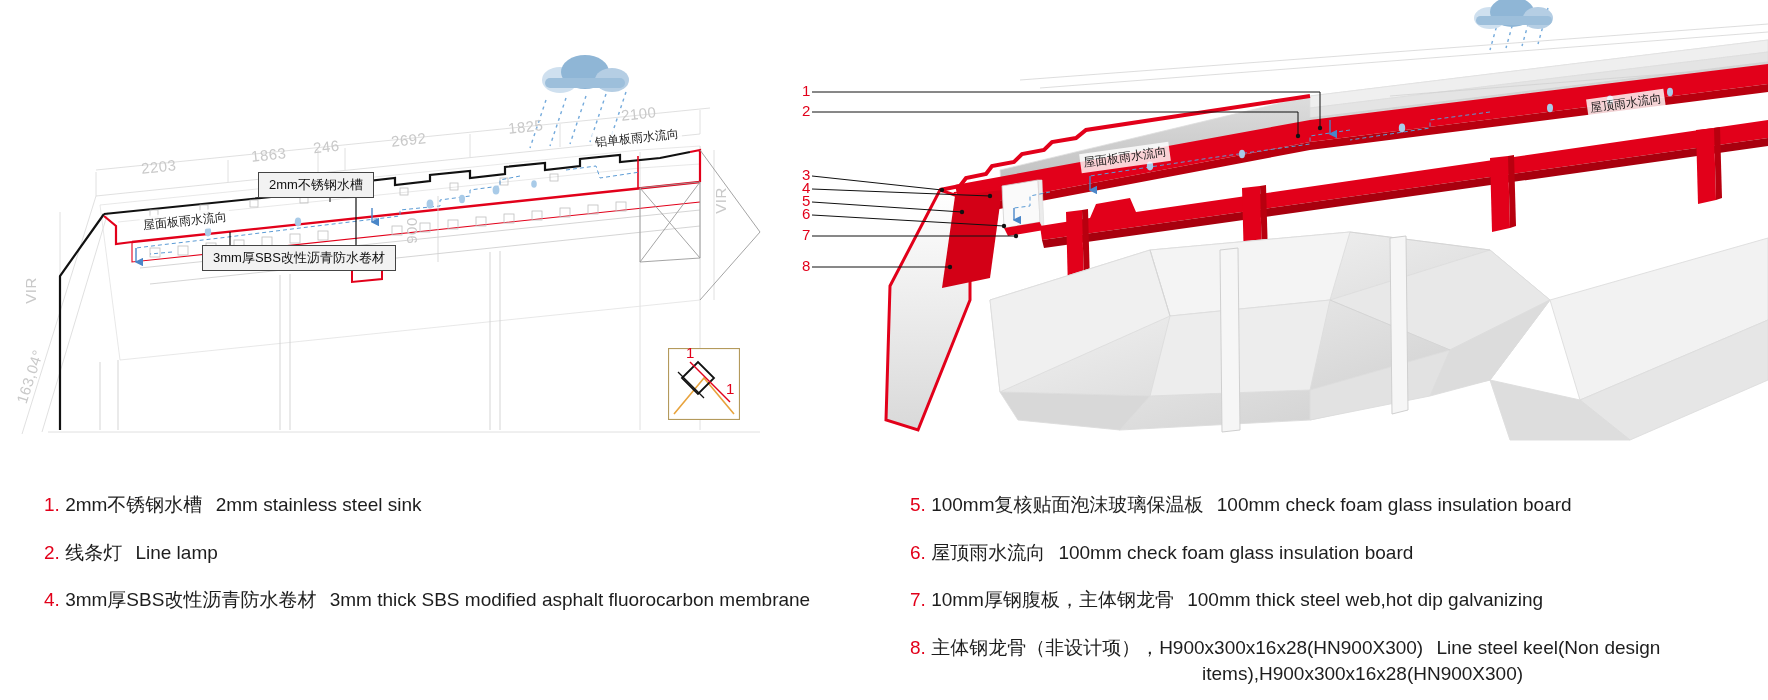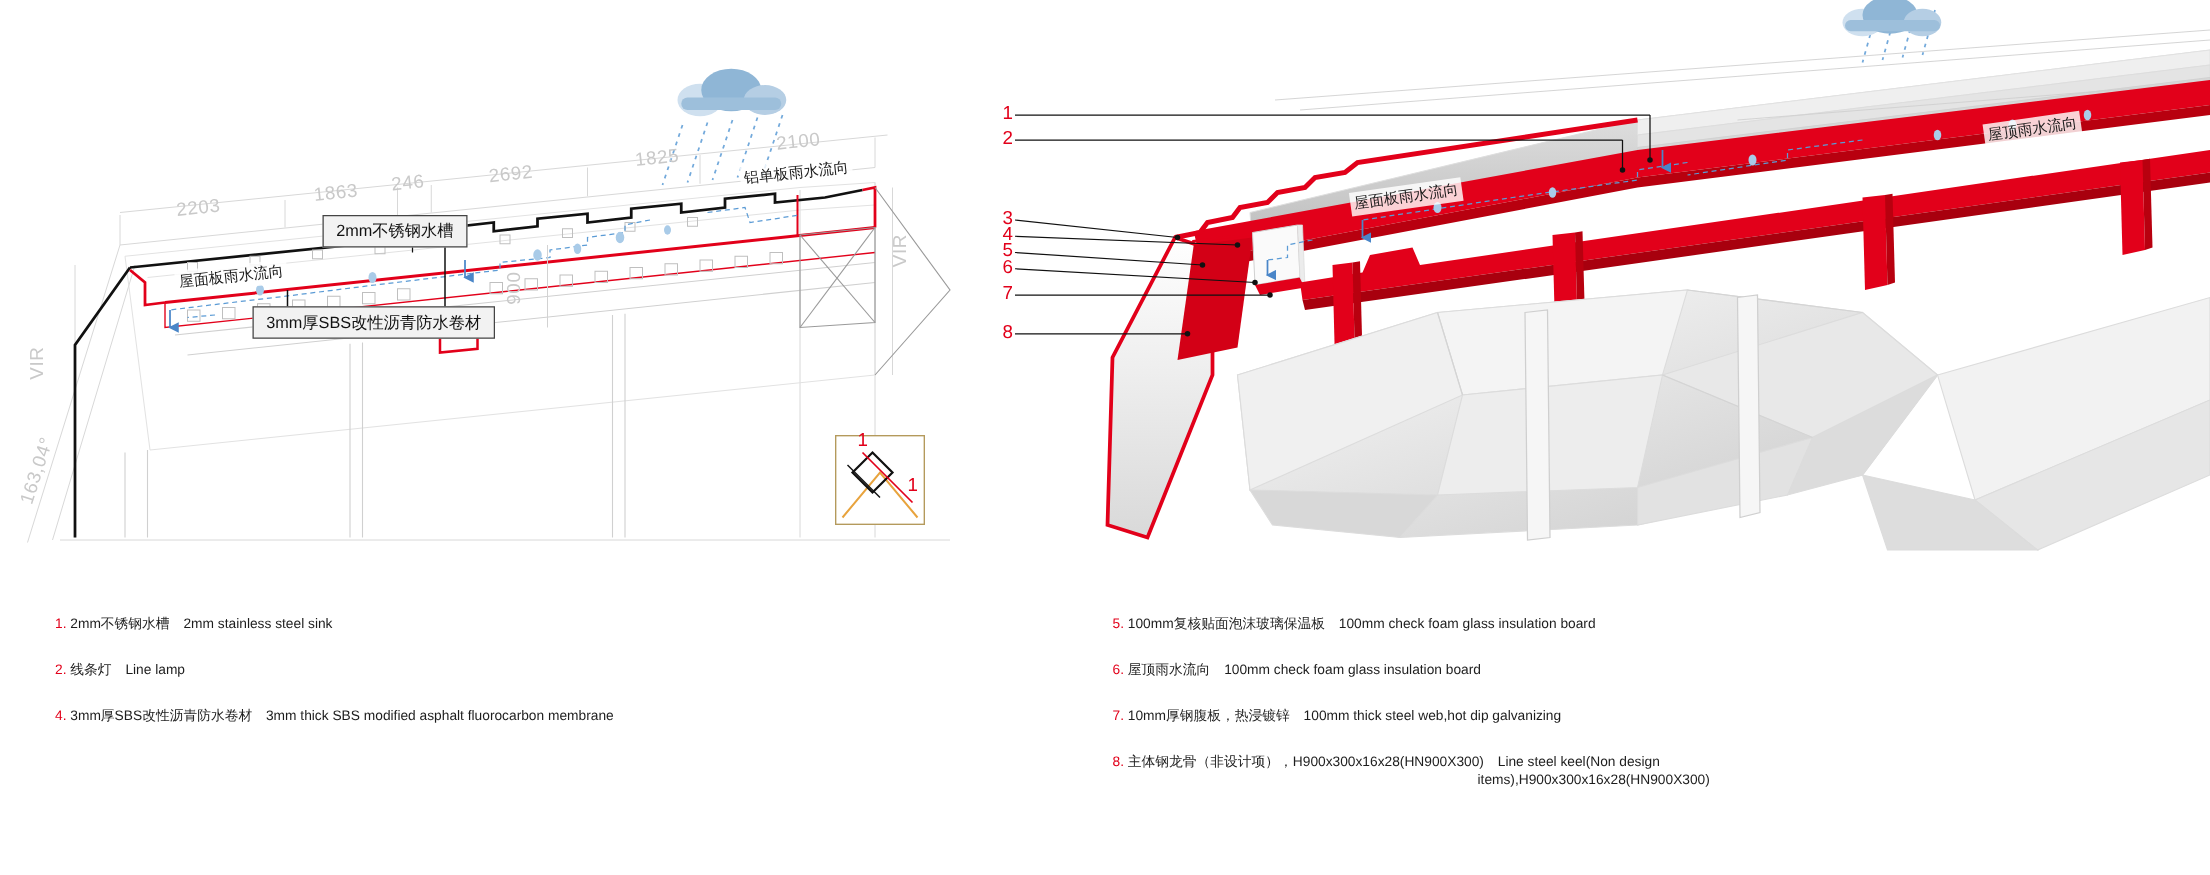--- a/index.html
+++ b/index.html
@@ -11,21 +11,21 @@
   
   .abs{position:absolute;}
   .grey-dim{color:#c9c9c9;font-size:15px;letter-spacing:0.5px;white-space:nowrap;}
   .label-box{background:#f2f2f2;border:1px solid #444;color:#111;font-size:13px;
              padding:3px 10px;white-space:nowrap;}
   .label-plain{color:#1a1a1a;font-size:12px;white-space:nowrap;
                background:rgba(255,255,255,.82);padding:1px 3px;}
   .callout-num{color:#e2001a;font-size:15px;font-weight:400;}
 
   
-  .legend{position:absolute;font-size:11px;color:#1d1d1d;line-height:1.35;}
+  .legend{position:absolute;font-size:19px;color:#1d1d1d;line-height:1.35;}
   .legend .num{color:#e2001a;}
   .legend-row{margin-bottom:22px;white-space:nowrap;}
   .legend-row .cn{}
   .legend-row .en{margin-left:8px;}
   .legend-cont{display:block;margin-left:292px;white-space:nowrap;}
 
   
   svg{display:block;}
 </style>
 </head>
@@ -369,34 +369,34 @@
       <span class="cn">线条灯</span>
       <span class="en">Line lamp</span>
     </div>
     <div class="legend-row">
       <span class="num">4.</span>
       <span class="cn">3mm厚SBS改性沥青防水卷材</span>
       <span class="en">3mm thick SBS modified asphalt fluorocarbon membrane</span>
     </div>
   </div>
 
-  <div class="legend" style="left:890px;top:492px;">
+  <div class="legend" style="left:910px;top:492px;">
     <div class="legend-row">
       <span class="num">5.</span>
       <span class="cn">100mm复核贴面泡沫玻璃保温板</span>
       <span class="en">100mm check foam glass insulation board</span>
     </div>
     <div class="legend-row">
       <span class="num">6.</span>
       <span class="cn">屋顶雨水流向</span>
       <span class="en">100mm check foam glass insulation board</span>
     </div>
     <div class="legend-row">
       <span class="num">7.</span>
-      <span class="cn">10mm厚钢腹板，热浸镀锌</span>
+      <span class="cn">10mm厚钢腹板，主体钢龙骨</span>
       <span class="en">100mm thick steel web,hot dip galvanizing</span>
     </div>
     <div class="legend-row" style="margin-bottom:0;">
       <span class="num">8.</span>
       <span class="cn">主体钢龙骨（非设计项），H900x300x16x28(HN900X300)</span>
       <span class="en">Line steel keel(Non design</span>
       <span class="legend-cont">items),H900x300x16x28(HN900X300)</span>
     </div>
   </div>
 

